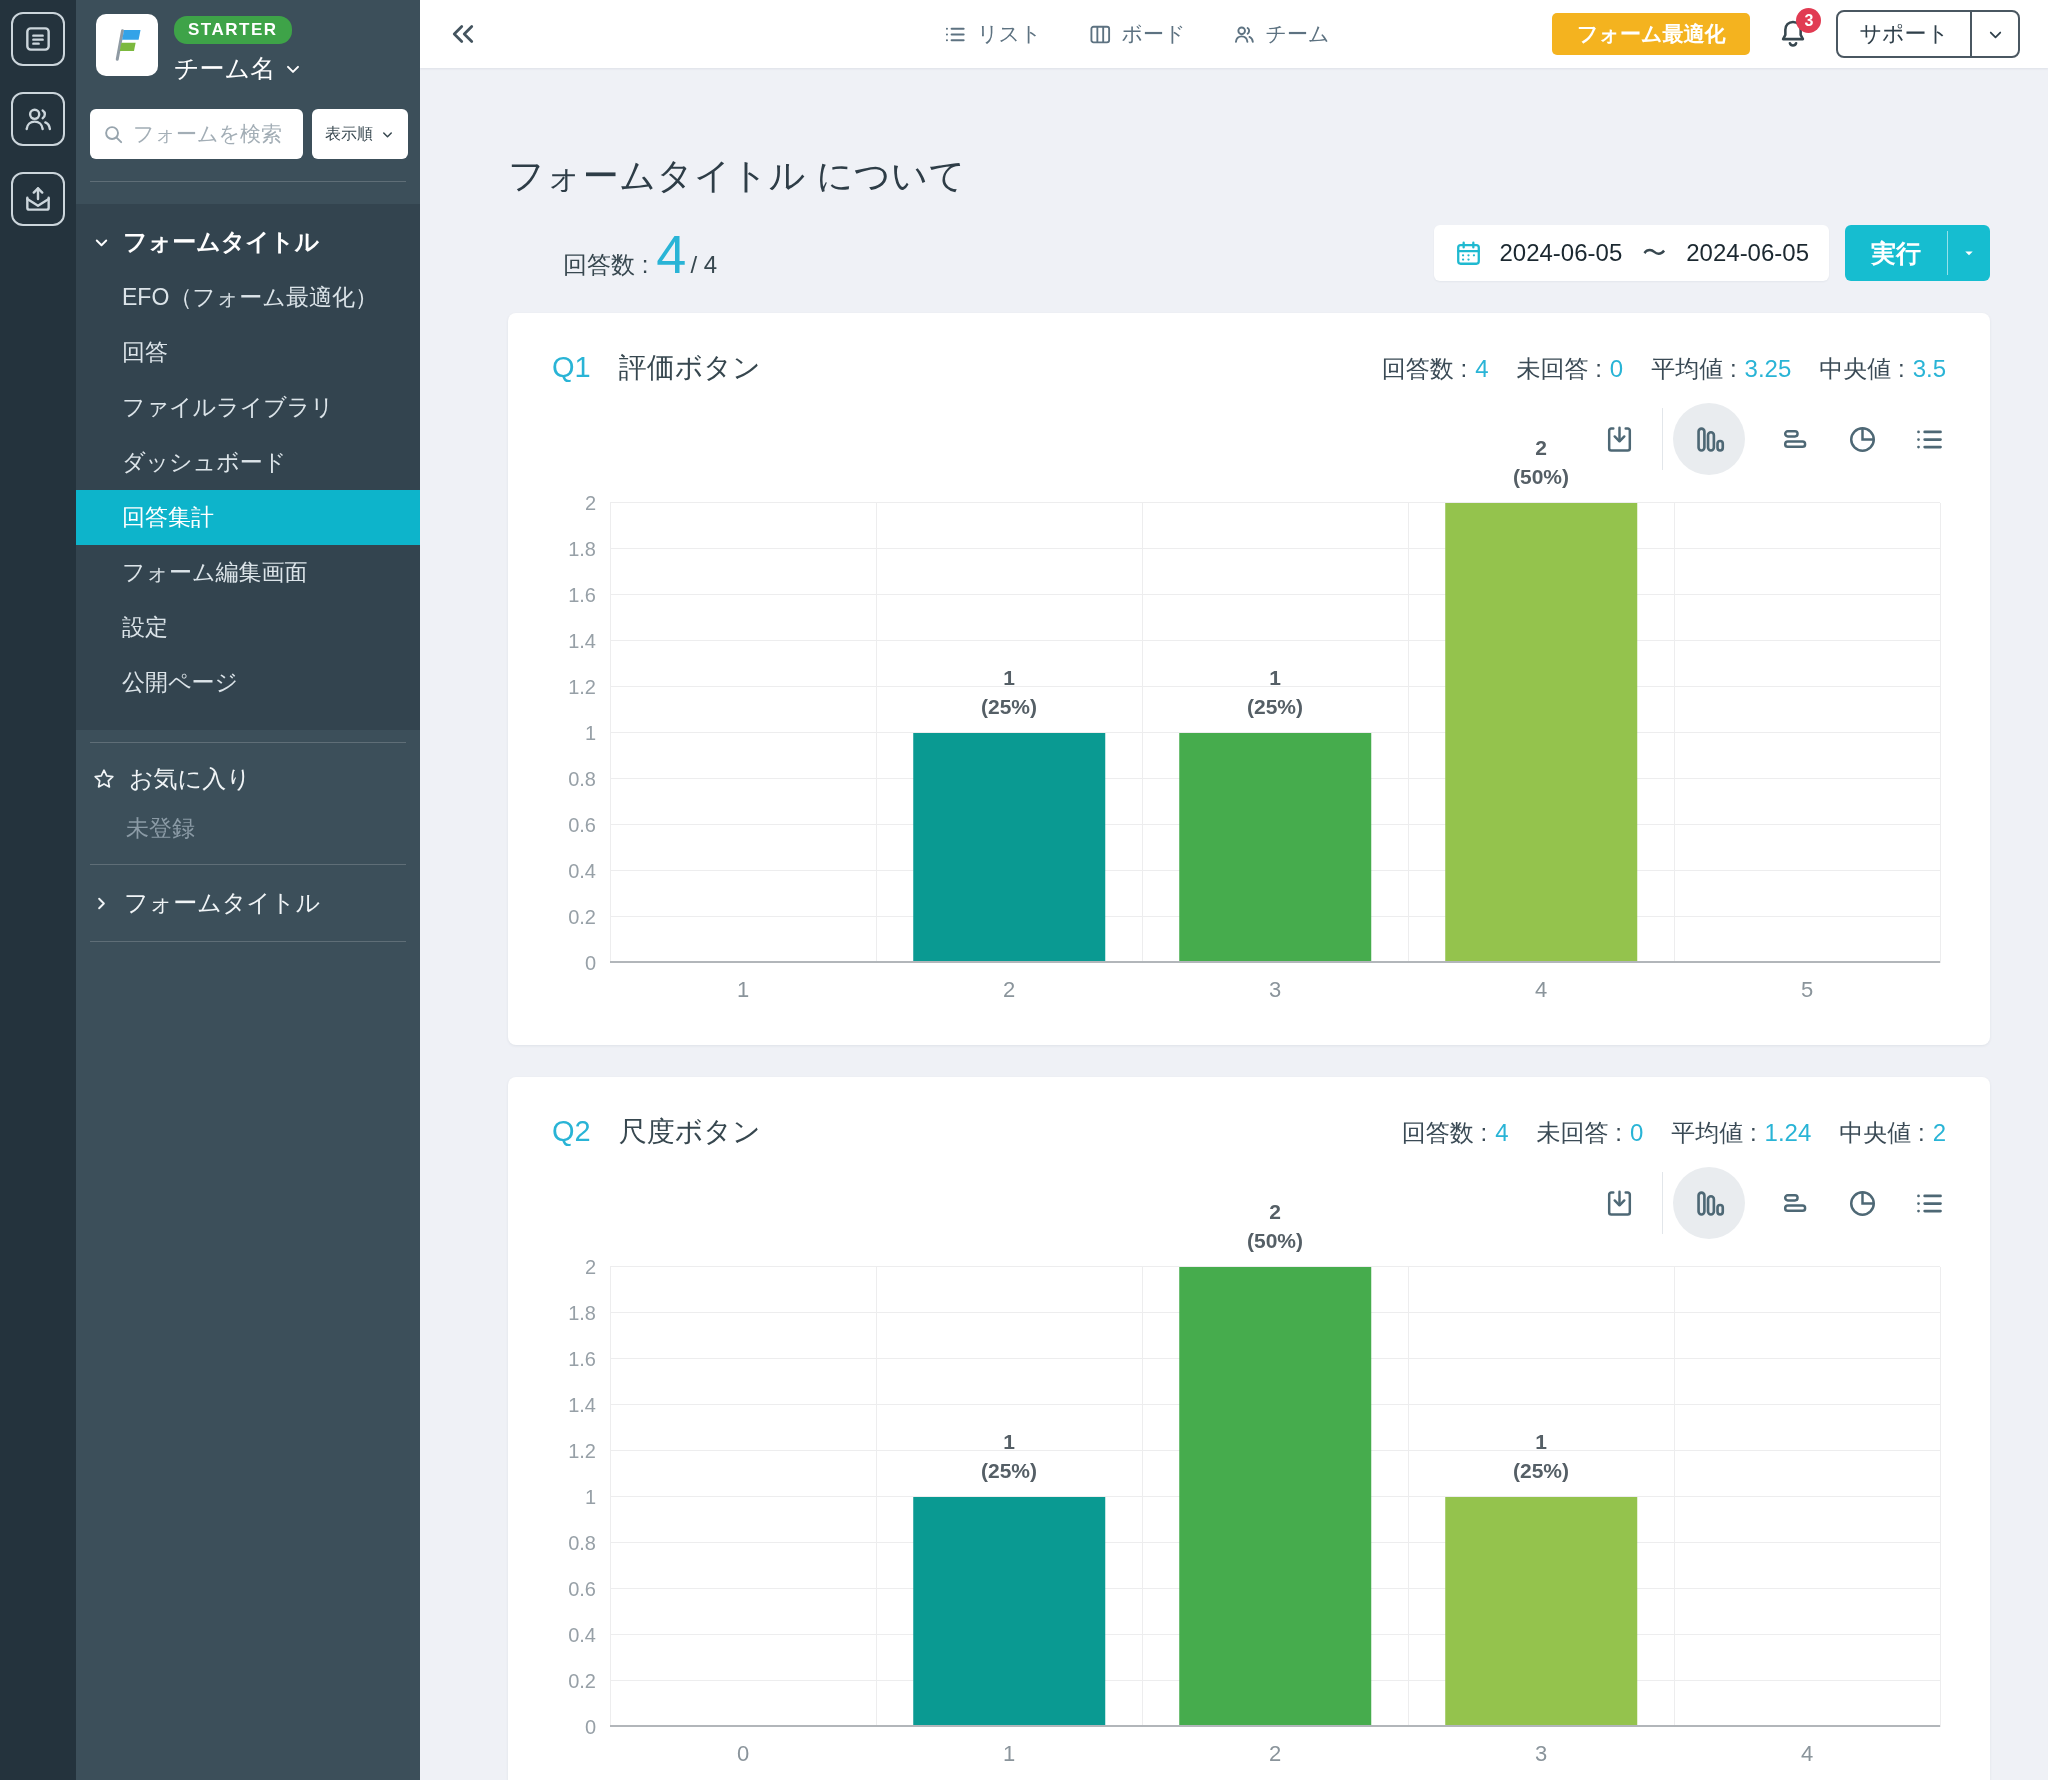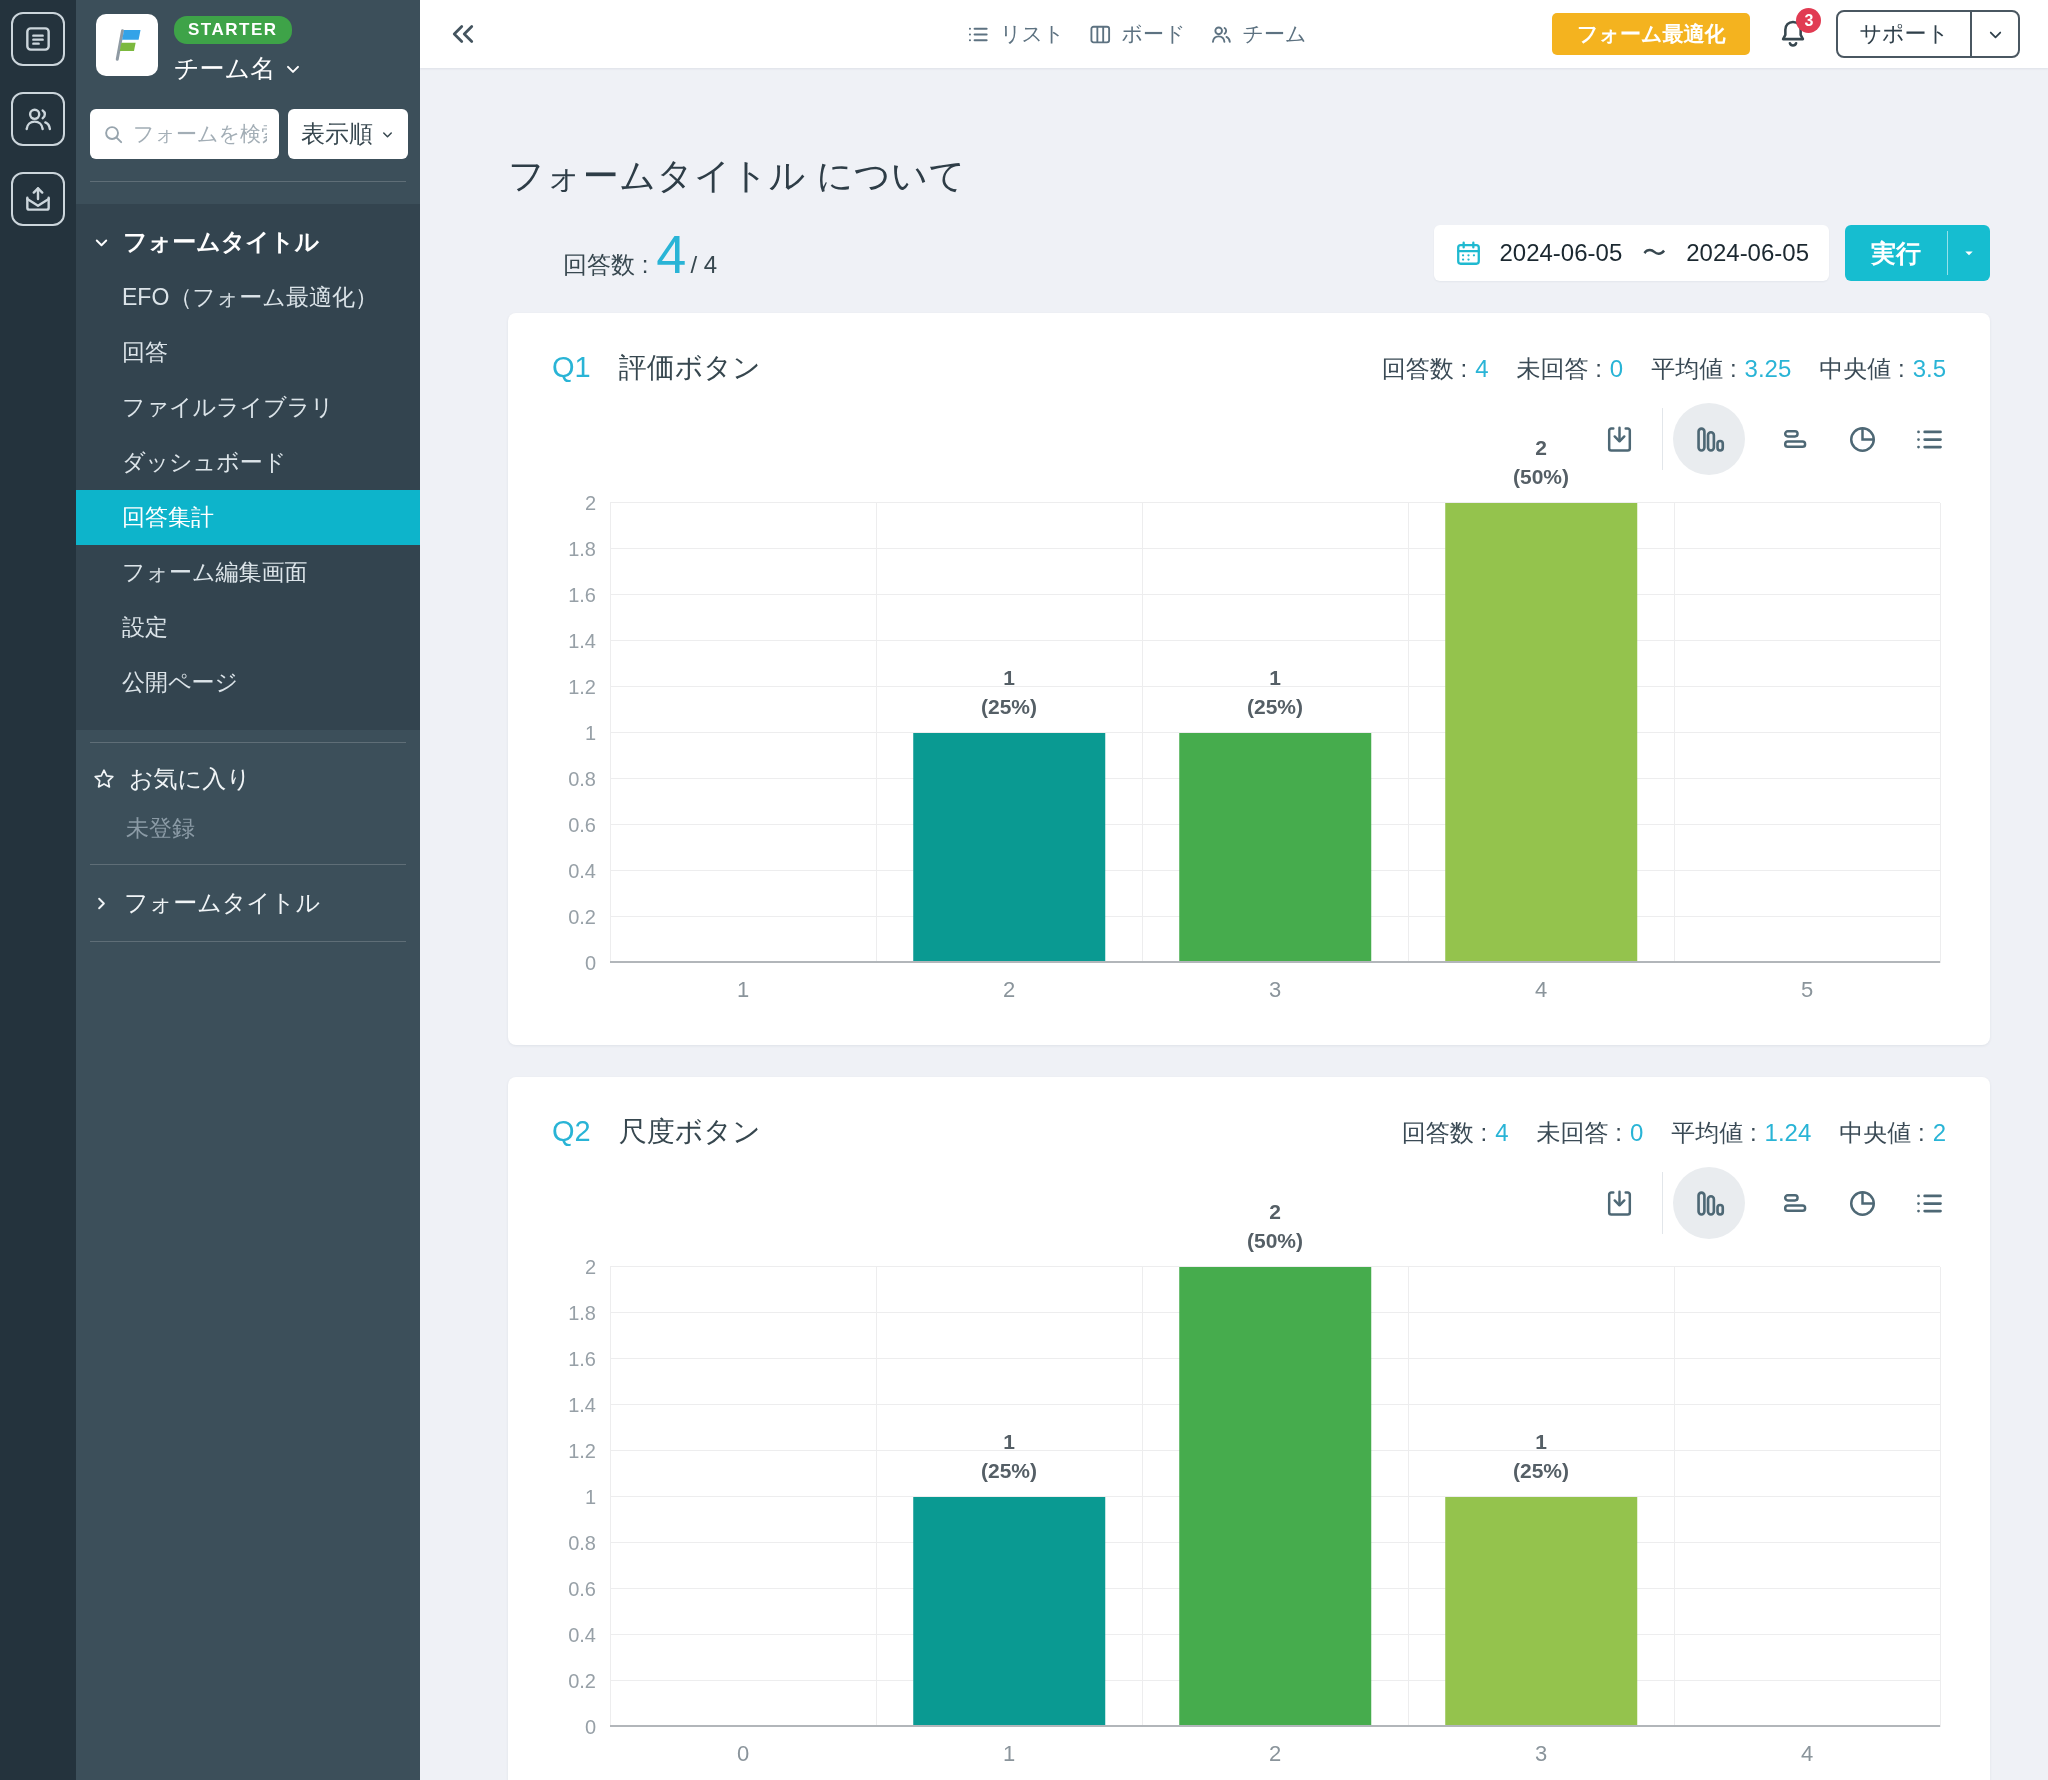--- a/index.html
+++ b/index.html
@@ -26,21 +26,21 @@
   .team-row svg { width:20px; height:20px; }
 
   .search-row { display:flex; gap:9px; margin:24px 12px 0 14px; }
   .search-box { flex:1; background:#fff; border-radius:6px; height:50px; display:flex; align-items:center;
                 padding:0 12px; gap:8px; color:#97a4ad; }
   .search-box svg { width:23px; height:23px; flex:none; }
   .search-box input { border:none; outline:none; width:100%; font-size:21px; color:#37474f;
                       font-family:inherit; background:transparent; }
   .search-box input::placeholder { color:#a3aeb6; }
   .sort-btn { background:#fff; border:none; border-radius:6px; height:50px; padding:0 13px; display:flex;
-              align-items:center; gap:7px; font-size:24px; color:#37474f; font-family:inherit; cursor:pointer; }
+              align-items:center; gap:7px; font-size:16px; color:#37474f; font-family:inherit; cursor:pointer; }
   .sort-btn svg { width:15px; height:15px; }
 
   .divider { height:1px; background:rgba(255,255,255,0.18); margin:22px 14px 0; }
   .divider.tight { margin-top:0; }
 
   .group { background:#33444f; margin-top:22px; padding:8px 0 20px; }
   .group-header { display:flex; align-items:center; gap:12px; padding:14px 16px 12px; color:#fff;
                   font-size:24px; font-weight:bold; cursor:pointer; }
   .group-header svg { width:19px; height:19px; flex:none; }
   .nav-item { padding:12px 10px 12px 46px; font-size:23px; color:#dce4e9; cursor:pointer; line-height:1.35; }
@@ -58,21 +58,21 @@
   .newform-row { display:flex; align-items:center; gap:11px; padding:24px 16px; font-size:24px;
                  color:#35b6d6; cursor:pointer; }
   .newform-row svg { width:23px; height:23px; flex:none; }
 
   
   .main { flex:1; min-width:0; display:flex; flex-direction:column; overflow:hidden; }
   .topbar { height:68px; background:#fff; display:flex; align-items:center; padding:0 28px;
             position:relative; box-shadow:0 1px 2px rgba(20,40,60,0.08); flex:none; }
   .collapse-btn { color:#44545f; cursor:pointer; display:flex; }
   .collapse-btn svg { width:30px; height:30px; }
-  .topnav { position:absolute; left:44%; transform:translateX(-50%); display:flex; gap:23px; }
+  .topnav { position:absolute; left:44%; transform:translateX(-50%); display:flex; gap:46px; }
   .topnav-item { display:flex; align-items:center; gap:9px; font-size:21px; color:#5d7281; cursor:pointer; }
   .topnav-item svg { width:25px; height:25px; }
   .topbar-right { margin-left:auto; display:flex; align-items:center; gap:26px; }
   .upgrade-btn { background:#f4b31f; color:#fff; border:none; border-radius:5px; height:42px; padding:0 25px;
                  font-size:21px; font-weight:bold; font-family:inherit; cursor:pointer; }
   .bell-wrap { position:relative; color:#37474f; cursor:pointer; display:flex; }
   .bell-wrap svg { width:34px; height:34px; }
   .notif-badge { position:absolute; top:-9px; right:-11px; min-width:25px; height:25px; background:#e13b52;
                  border-radius:50%; color:#fff; font-size:16px; font-weight:bold; display:flex;
                  align-items:center; justify-content:center; }

